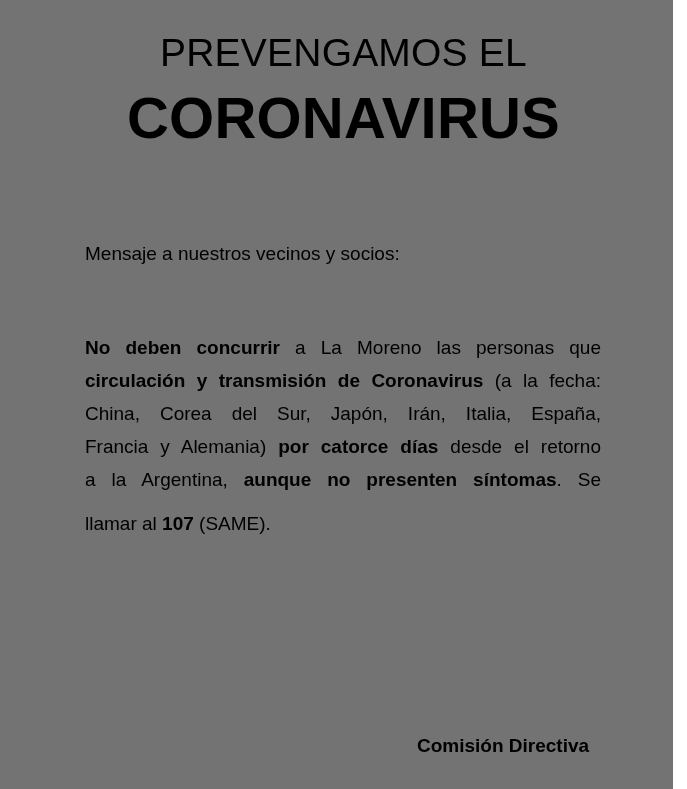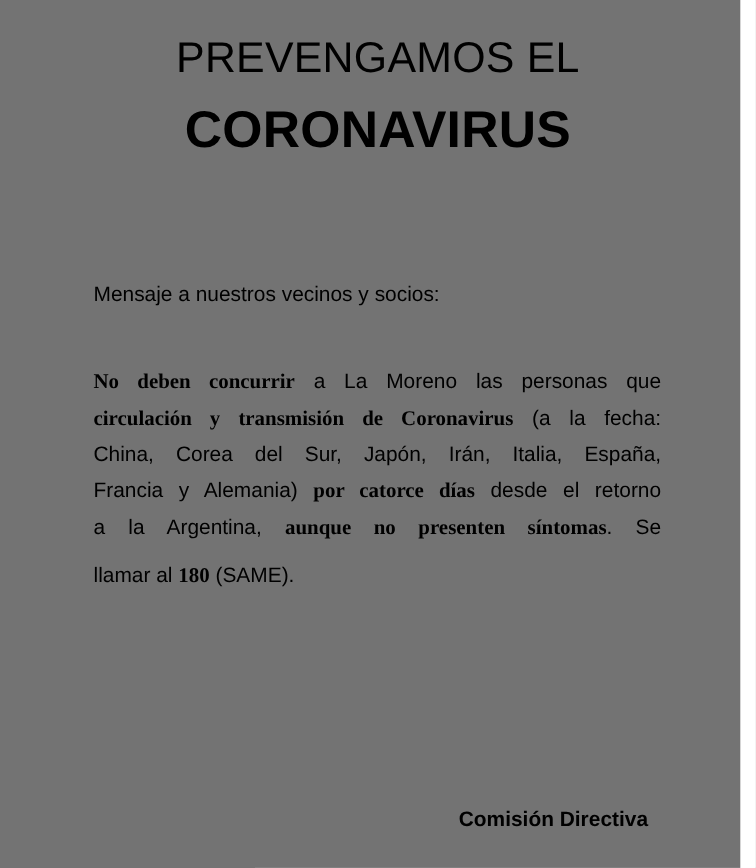--- a/index.html
+++ b/index.html
@@ -32,40 +32,39 @@
   .title-line-1 {
     display: block;
     font-size: 39px;
     font-weight: 400;
     line-height: 46px;
     letter-spacing: 0.2px;
     white-space: pre;
   }
   .title-line-2 {
     display: block;
-    font-size: 47px;
+    font-size: 58px;
     font-weight: 700;
     line-height: 56px;
     letter-spacing: 0.2px;
     margin-top: 14px;
     white-space: pre;
   }
 
   
   .salutation {
     position: absolute;
     left: 85px;
     top: 239px;
     width: 516px;
     font-size: 19px;
     line-height: 30px;
     font-weight: 400;
     text-align: left;
     white-space: pre;
-    margin-top: 15px;
   }
 
   .body-block {
     position: absolute;
     left: 85px;
     top: 331px;
     width: 516px;
     font-size: 19px;
     line-height: 33px;
   }
@@ -87,21 +86,20 @@
     line-height: 33px;
     overflow: visible;
   }
   
   .ln.last {
     text-align: left;
     text-align-last: left;
   }
   .ln b {
     font-weight: 700;
-    font-family: Liberation Serif, serif;
   }
 
   
   .signature {
     position: absolute;
     left: 417px;
     top: 731px;
     font-size: 19px;
     line-height: 30px;
     font-weight: 700;
@@ -124,20 +122,20 @@
 
     <div class="para">
       <span class="ln"><b>No deben concurrir</b><span> a La Moreno las personas que</span></span>
       <span class="ln"><b>circulación y transmisión de Coronavirus</b><span> (a la fecha:</span></span>
       <span class="ln"><span>China, Corea del Sur, Japón, Irán, Italia, España,</span></span>
       <span class="ln"><span>Francia y Alemania) </span><b>por catorce días</b><span> desde el retorno</span></span>
       <span class="ln"><span>a la Argentina, </span><b>aunque no presenten síntomas</b><span>. Se</span></span>
     </div>
 
     <div class="para">
-      <span class="ln last"><span>llamar al </span><b>180</b><span> (SAME).</span></span>
+      <span class="ln last"><span>llamar al </span><b>107</b><span> (SAME).</span></span>
     </div>
 
   </div>
 
   <div class="signature">Comisión Directiva</div>
 
 </div>
 
 </body></html>

